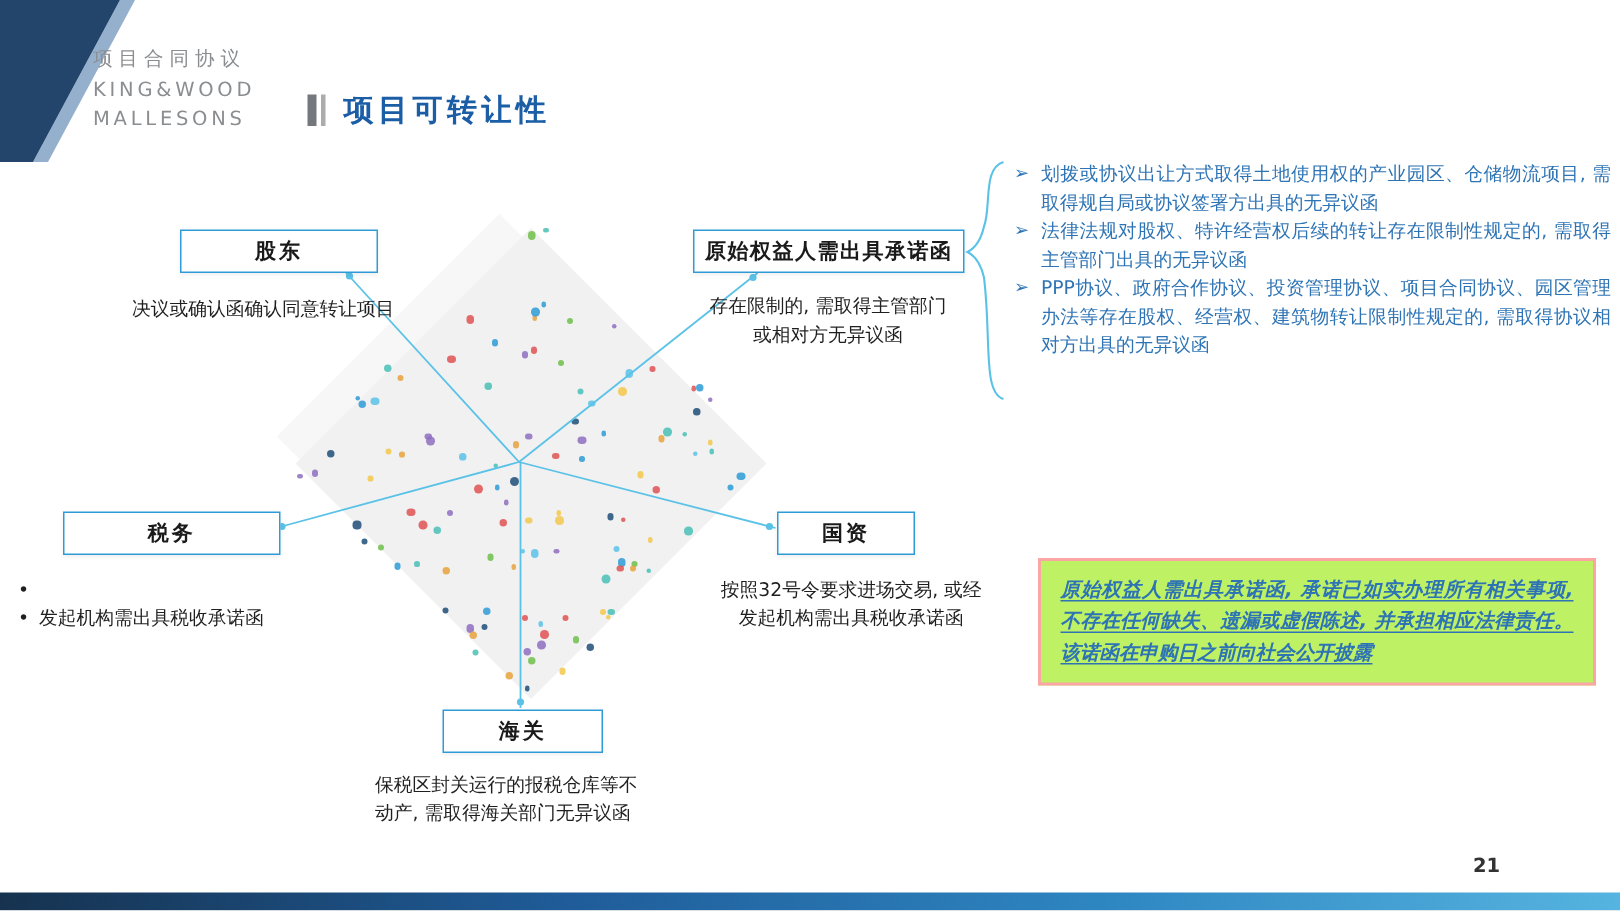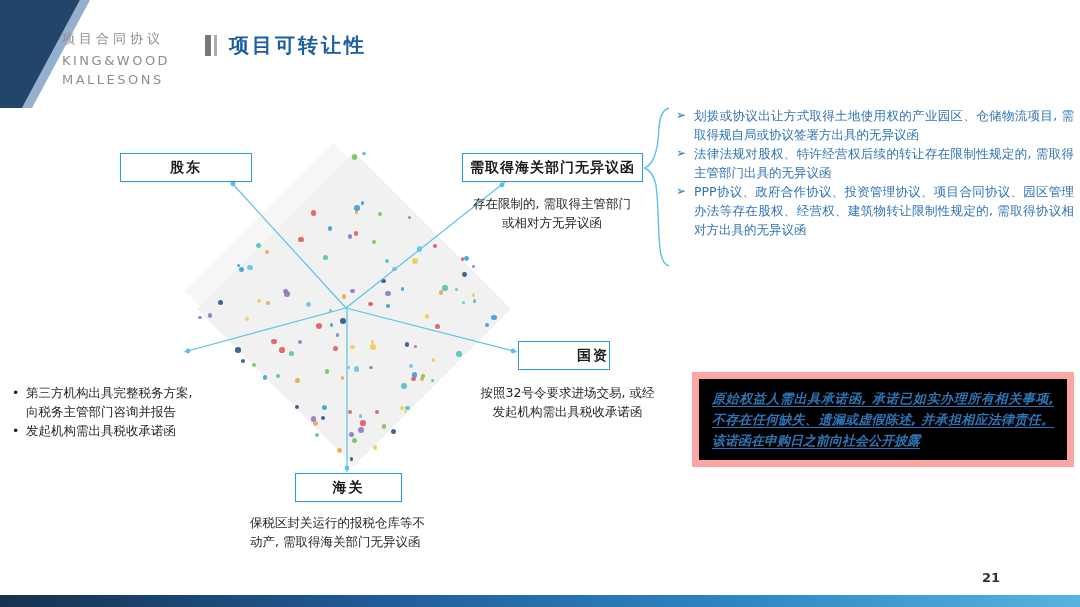--- a/index.html
+++ b/index.html
@@ -8,21 +8,21 @@
 
   
   .corner-svg{position:absolute;left:0;top:0;z-index:5;}
 
   
   .logo{position:absolute;left:62px;top:30px;z-index:6;color:#8b8e91;}
   .logo-cn{font-size:13px;letter-spacing:4px;margin-bottom:3px;}
   .logo-en{font-size:13px;letter-spacing:2.5px;line-height:19px;}
 
   
-  .title-row{position:absolute;left:205px;top:32px;display:flex;align-items:center;z-index:6;}
+  .title-row{position:absolute;left:205px;top:60px;display:flex;align-items:center;z-index:6;}
   .bar1{width:6px;height:21px;background:#74777b;margin-right:3px;}
   .bar2{width:3px;height:21px;background:#aaacae;margin-right:12px;}
   .page-title{font-size:20px;font-weight:bold;color:#1b5ea6;letter-spacing:3px;}
 
   
   .diamond{position:absolute;background:#f1f1f2;transform:rotate(45deg);z-index:0;}
   .diamond.d1{left:243px;top:198px;width:222px;height:222px;}
   .diamond.d2{left:228px;top:186px;width:210px;height:210px;background:#f7f7f8;}
 
   .dots-layer{position:absolute;left:0;top:0;width:1080px;height:607px;z-index:1;pointer-events:none;}
@@ -30,21 +30,21 @@
 
   .connectors{position:absolute;left:0;top:0;z-index:2;}
 
   
   .node{position:absolute;background:#fff;border:1.5px solid #2e9bd6;display:flex;
         align-items:center;justify-content:center;font-weight:bold;font-size:14px;
         color:#1a1a1a;letter-spacing:2px;z-index:3;box-shadow:0 1px 3px rgba(0,0,0,.07);}
   .node-shareholder{left:120px;top:153px;width:130px;height:27px;}
   .node-legal{left:462px;top:153px;width:179px;height:27px;letter-spacing:1px;}
   .node-tax{left:42px;top:341px;width:143px;height:27px;}
-  .node-state{left:518px;top:341px;width:90px;height:27px;justify-content:flex-end;}
+  .node-state{left:518px;top:341px;width:90px;height:27px;}
   .node-customs{left:295px;top:473px;width:105px;height:27px;}
 
   .center-box{position:absolute;left:295px;top:283px;width:102px;height:51px;background:#1e3f66;
         color:#fff;display:flex;align-items:center;justify-content:center;text-align:center;
         font-weight:bold;font-size:14px;line-height:19px;letter-spacing:1px;z-index:4;
         white-space:pre-line;border-radius:2px;box-shadow:0 1px 4px rgba(0,0,0,.25);}
 
   
   .desc{position:absolute;font-size:12.5px;line-height:19px;color:#1f1f1f;white-space:pre-line;z-index:3;}
   .desc-shareholder{left:88px;top:196px;width:220px;}
@@ -57,21 +57,21 @@
   .tax-text{white-space:pre-line;}
 
   
   .right-panel{position:absolute;left:676px;top:106px;width:398px;z-index:3;}
   .rp-item{display:flex;margin-bottom:0px;color:#2e74b5;font-size:12.5px;line-height:19px;}
   .rp-marker{flex:none;width:18px;font-size:12px;}
   .rp-text{text-align:justify;}
 
   
   .commitment{position:absolute;left:692px;top:372px;width:342px;z-index:3;
-        border:7px solid #fca5a5;padding:9px 13px;background:#000000;}
+        border:2px solid #fca5a5;padding:9px 13px;background:#bef264;}
   .commitment-text{color:#2e74b5;font-size:13px;line-height:21px;font-weight:bold;
         font-style:italic;text-decoration:underline;text-underline-offset:3px;text-align:justify;}
 
   .page-number{position:absolute;left:982px;top:570px;font-size:13px;font-weight:bold;color:#333;z-index:6;}
 
   .bottom-bar{position:absolute;left:0;top:595px;width:1080px;height:12px;z-index:6;
         background:linear-gradient(90deg,#16324f 0%,#1f5c99 35%,#2e86c1 68%,#56b4e0 100%);}
 </style>
 </head>
 <body>
@@ -225,42 +225,44 @@
       <circle cx="513" cy="351" r="2.4"></circle>
       <circle cx="347" cy="468" r="2.4"></circle>
     </g>
     <path d="M669,108 C655,112 661,138 656,151 Q653,164 645,168 Q653,172 656,185 C661,226 655,262 669,266" stroke="#5bc2e7" stroke-width="1.4" fill="none"></path>
   </svg>
 
   <div class="node node-shareholder">
     <span>股东</span>
   </div>
   <div class="node node-legal">
-    <span>需取得海关部门无异议函</span>
+    <span>原始权益人需出具承诺函</span>
+  </div>
+  <div class="node node-tax">
+    <span>税务</span>
   </div>
   <div class="node node-state">
     <span>国资</span>
   </div>
   <div class="node node-customs">
     <span>海关</span>
   </div>
 
 
+  <div class="desc desc-shareholder">决议或确认函确认同意转让项目</div>
   <div class="desc desc-legal">存在限制的, 需取得主管部门
 或相对方无异议函</div>
   <div class="desc desc-state">按照32号令要求进场交易, 或经
 发起机构需出具税收承诺函</div>
   <div class="desc desc-customs">保税区封关运行的报税仓库等不
 动产, 需取得海关部门无异议函</div>
 
   <div class="tax-desc">
     <div class="tax-item">
       <span class="tax-bullet">•</span>
-      <span class="tax-text">第三方机构出具完整税务方案,
-向税务主管部门咨询并报告</span>
     </div>
     <div class="tax-item">
       <span class="tax-bullet">•</span>
       <span class="tax-text">发起机构需出具税收承诺函</span>
     </div>
   </div>
 
   <div class="right-panel">
     <div class="rp-item">
       <span class="rp-marker">➢</span>

